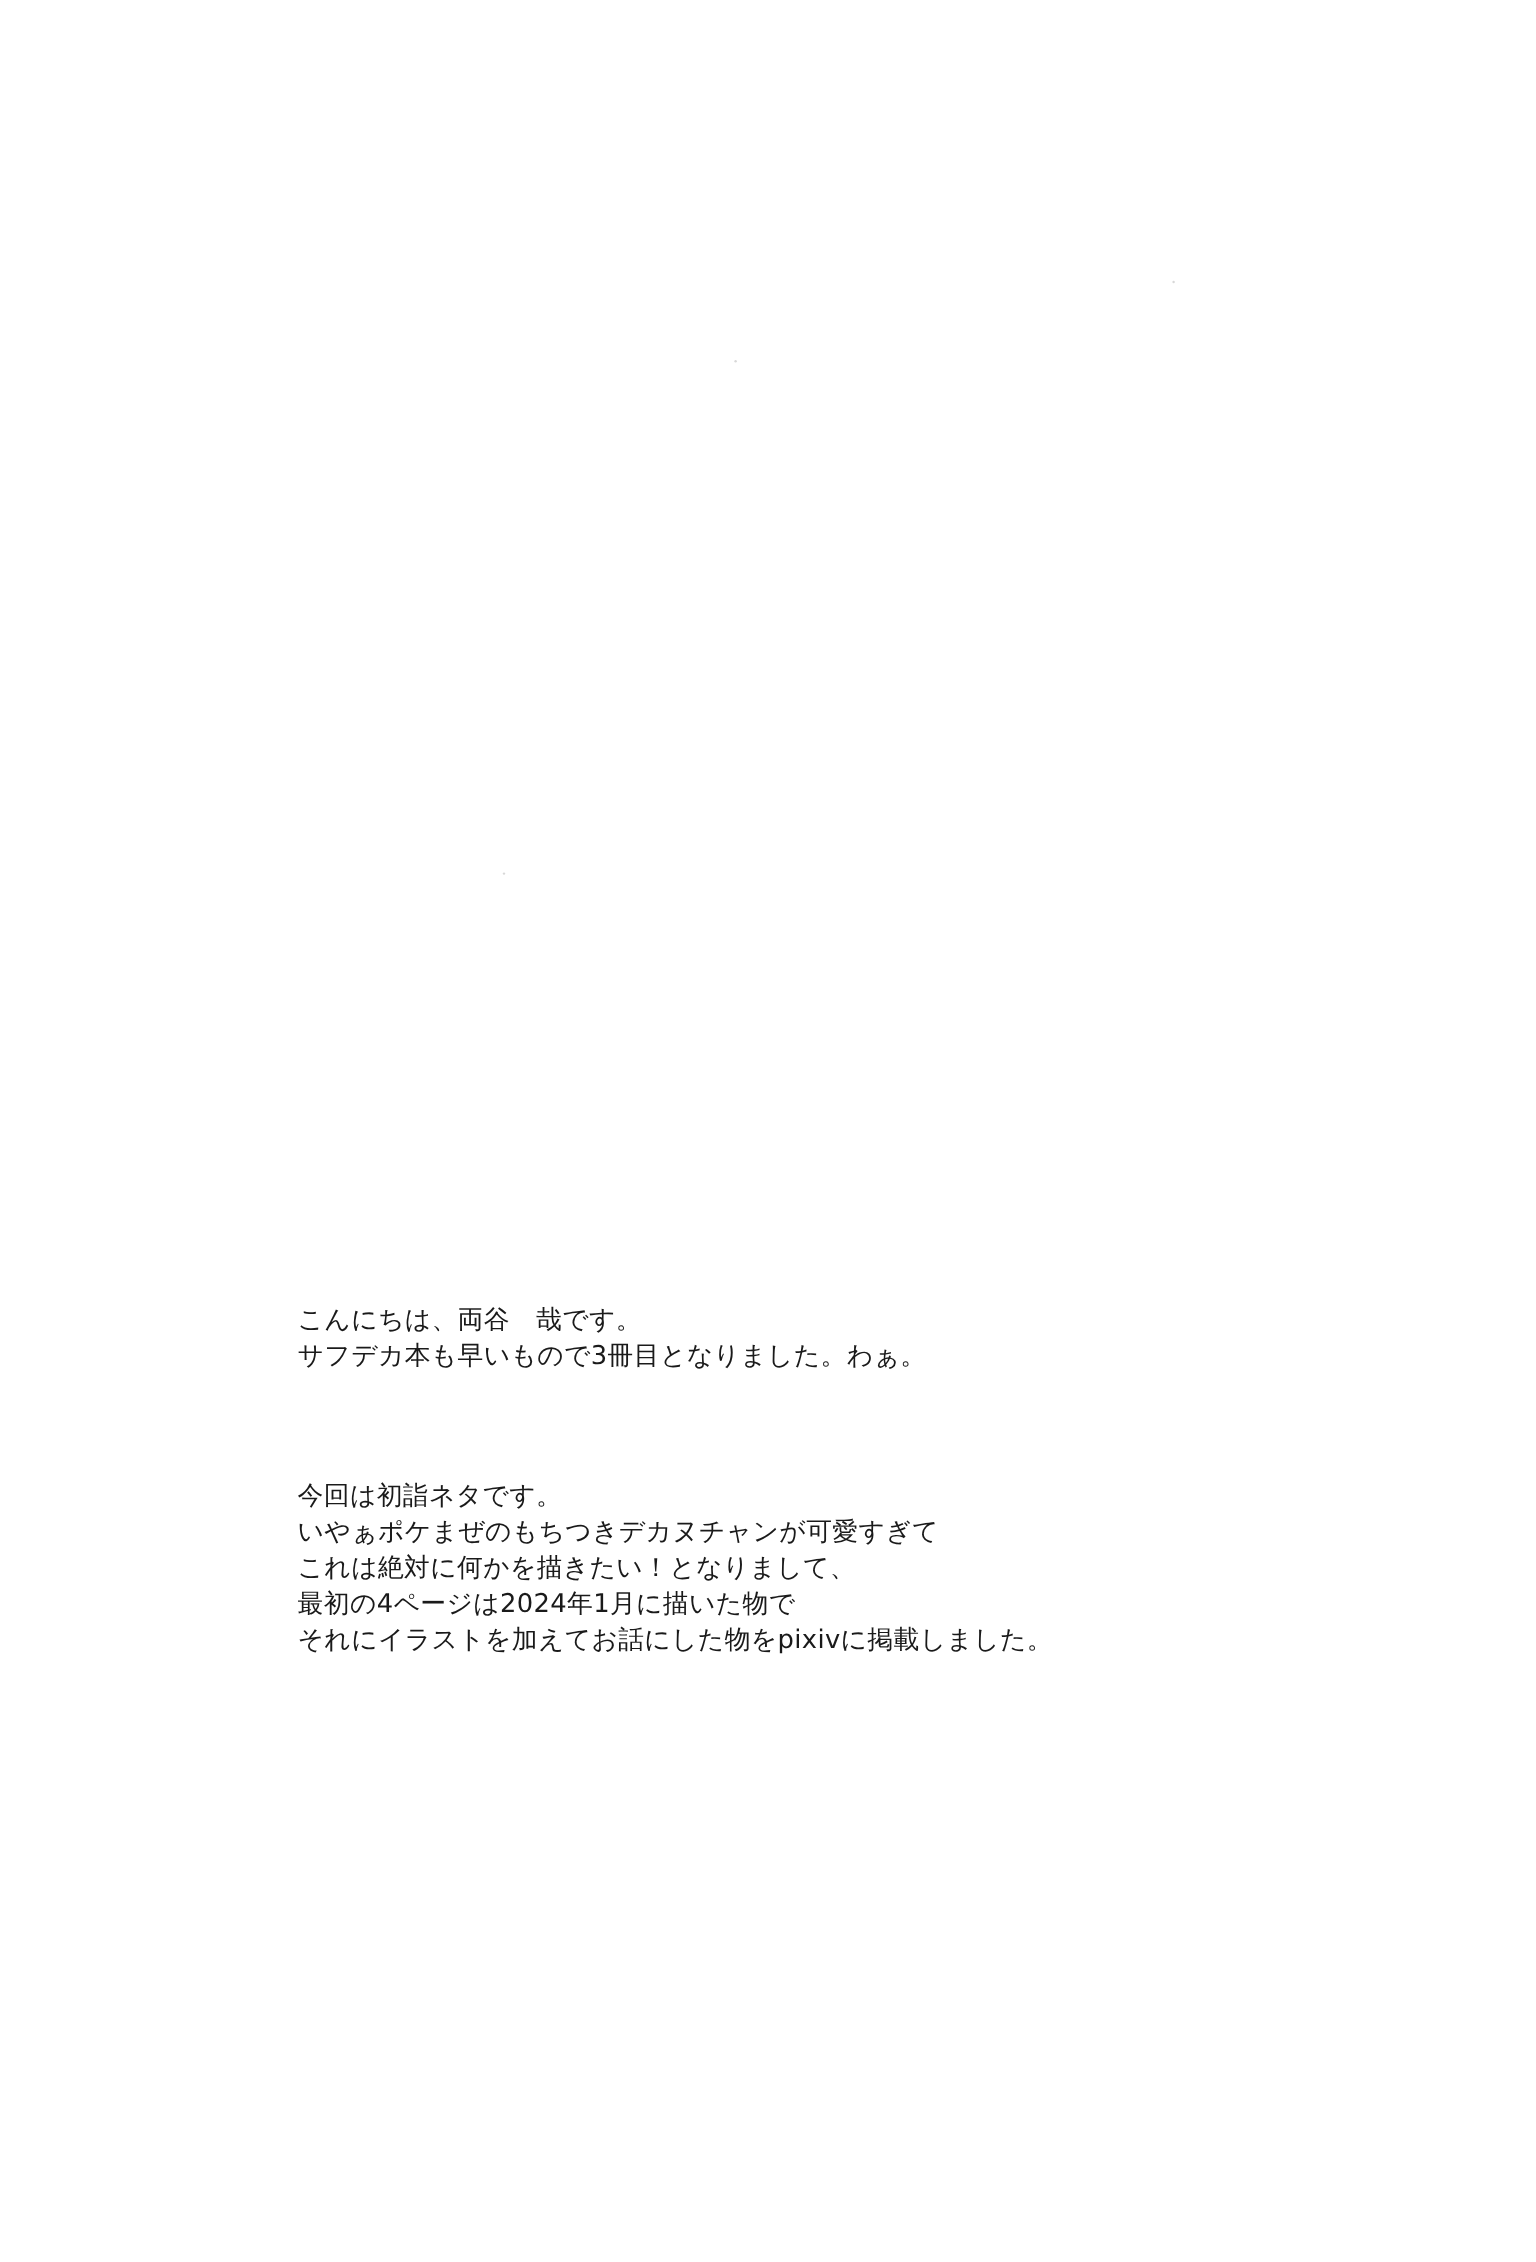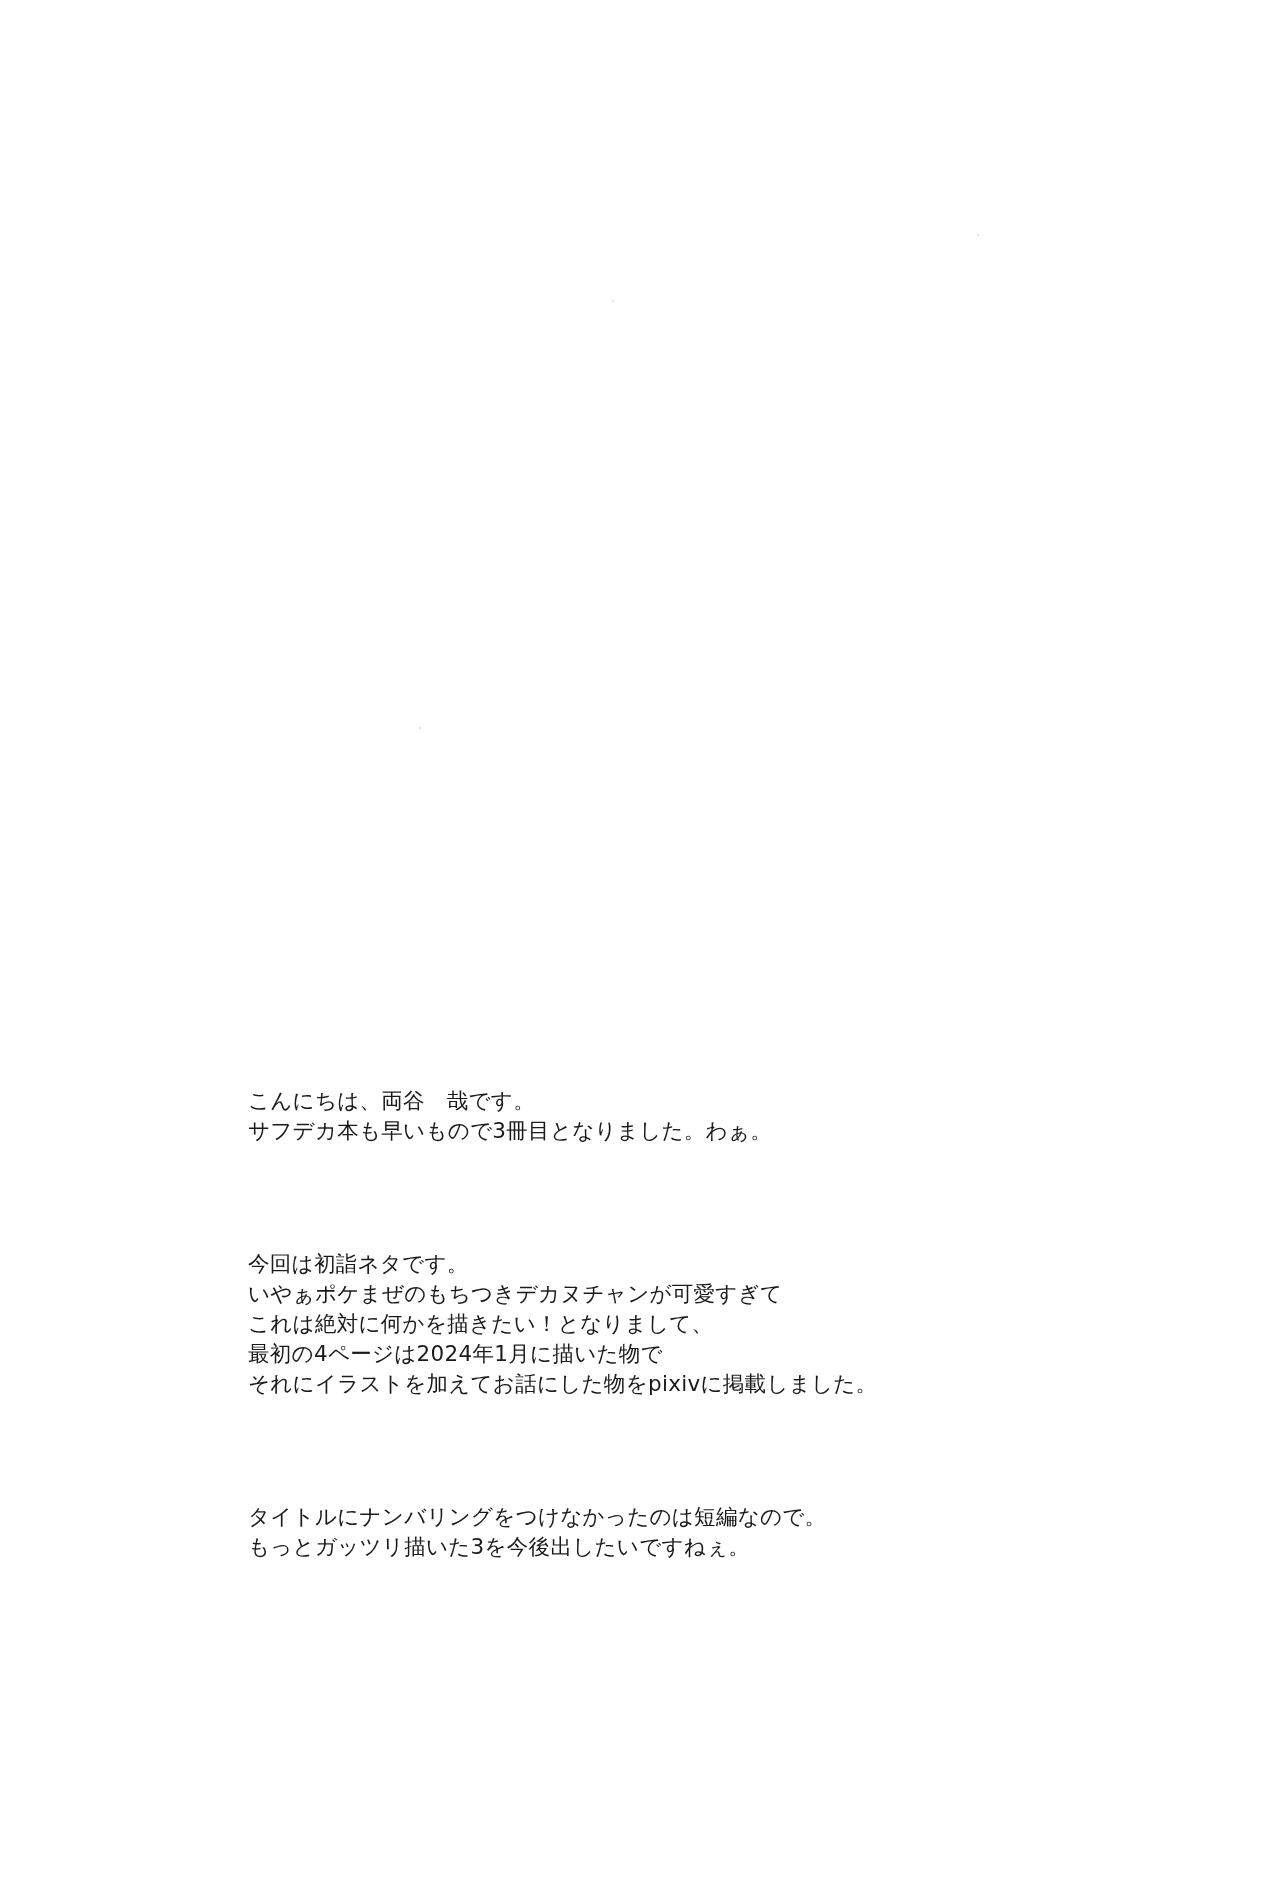--- a/index.html
+++ b/index.html
@@ -34,37 +34,35 @@
     color: #1a1a1a;
     font-size: 21.5px;
     line-height: 30px;
     letter-spacing: 0.3px;
     white-space: pre-wrap;
   }
   .afterword p {
     margin: 0;
   }
   .afterword p + p {
-    margin-top: 43px;
+    margin-top: 26px;
   }
 </style>
 </head>
 <body>
 
 <div class="page">
 
   <div class="speck s1"></div>
   <div class="speck s2"></div>
   <div class="speck s3"></div>
 
   <div class="afterword">
     <p>こんにちは、両谷　哉です。
 サフデカ本も早いもので3冊目となりました。わぁ。</p>
     <p>今回は初詣ネタです。
 いやぁポケまぜのもちつきデカヌチャンが可愛すぎて
 これは絶対に何かを描きたい！となりまして、
 最初の4ページは2024年1月に描いた物で
 それにイラストを加えてお話にした物をpixivに掲載しました。</p>
-    <p>タイトルにナンバリングをつけなかったのは短編なので。
-もっとガッツリ描いた3を今後出したいですねぇ。</p>
   </div>
 
 </div>
 
 </body></html>

